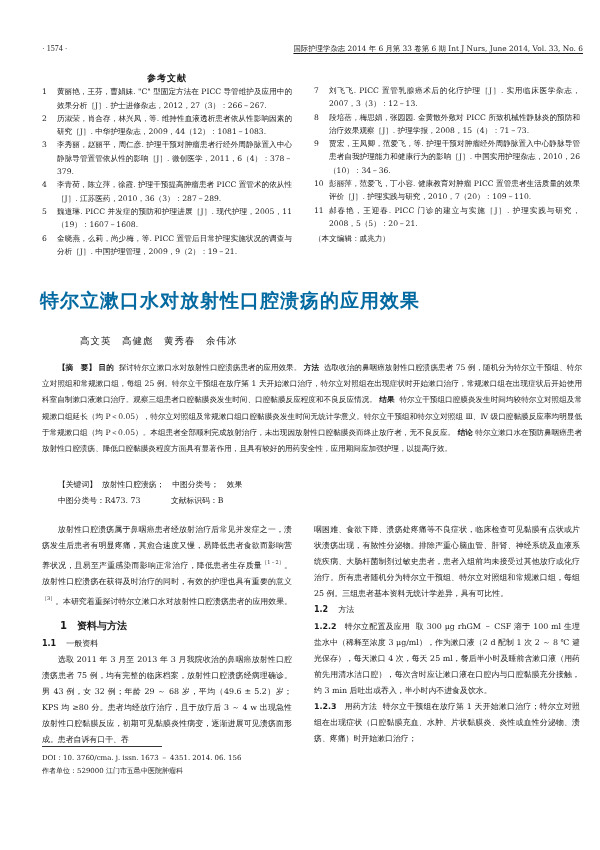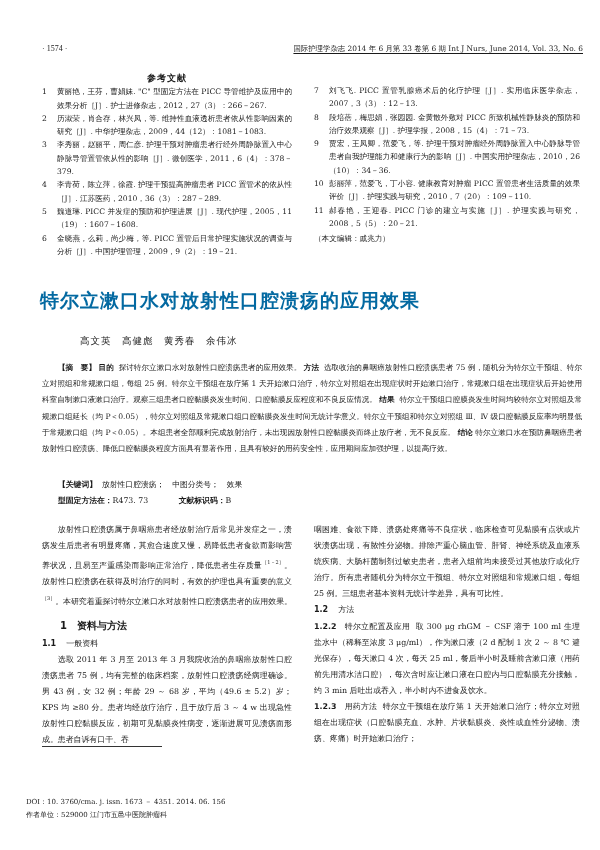--- a/index.html
+++ b/index.html
@@ -21,31 +21,31 @@
   .ref .txt { flex: 1; text-align: justify; }
   .editor { text-align: left; margin-top: 2px; padding-right: 12px; }
   .art-title { left: 40px; top: 288px; font-size: 19px; font-family: "DejaVu Sans", "Liberation Sans", sans-serif; letter-spacing: 1px; color: #0369a1; font-weight: bold; }
   .authors { left: 42px; top: 335px; font-size: 9.5px; word-spacing: 10px; letter-spacing: 1px; margin-left: 38px; }
   .abstract {
     left: 42px; top: 360px; width: 540px; font-size: 7.6px; line-height: 16.2px; text-align: justify;
     text-indent: 16px;
   }
   .abstract b { font-weight: bold; }
   .kw { left: 58px; top: 479px; font-size: 7.8px; }
-  .kw b, .clc b { font-weight: bold; text-align: right; }
+  .kw b, .clc b { font-weight: normal; text-align: right; }
   .clc { left: 58px; top: 495px; font-size: 7.8px; }
   .clc .gap { display: inline-block; width: 28px; }
   .body-col { position: absolute; font-size: 7.9px; line-height: 16.1px; text-align: justify; }
   .body-col p { margin: 0; text-indent: 2em; }
   .sec { font-weight: bold; font-family: "DejaVu Sans", "Liberation Sans", sans-serif; font-size: 10px; margin: 2px 18px; }
   .sub { font-family: "DejaVu Sans", "Liberation Sans", sans-serif; font-size: 8px; }
   .sub b { margin-right: 10px; }
   sup { font-size: 5px; }
   .fn-rule { left: 42px; top: 746px; width: 120px; height: 0; border-top: 1px solid #333; }
-  .footnotes { left: 26px; top: 752px; font-size: 7px; line-height: 13px; margin-top: 44px; }
+  .footnotes { left: 42px; top: 752px; font-size: 7px; line-height: 13px; }
   .para-inline b { font-family: "DejaVu Sans", "Liberation Sans", sans-serif; margin-right: 8px; }
 </style>
 </head>
 <body>
 
 <div class="abs hdr-page">· 1574 ·</div>
 <div class="abs hdr-journal">国际护理学杂志 2014 年 6 月第 33 卷第 6 期  Int J Nurs, June 2014, Vol. 33, No. 6</div>
 
 <div class="col" style="left:42px; top:72px; width:250px;">
   <div class="ref-title">参考文献</div>
@@ -112,21 +112,21 @@
   <span>特尔立干预组口腔膜炎发生时间均较特尔立对照组及常规漱口组延长（均 P＜0.05），特尔立对照组及常规漱口组口腔黏膜炎发生时间无统计学意义。特尔立干预组和特尔立对照组 Ⅲ、Ⅳ 级口腔黏膜反应率均明显低于常规漱口组（均 P＜0.05）。本组患者全部顺利完成放射治疗，未出现因放射性口腔黏膜炎而终止放疗者，无不良反应。</span>
   <b>结论</b>
   <span>特尔立漱口水在预防鼻咽癌患者放射性口腔溃疡、降低口腔黏膜炎程度方面具有显著作用，且具有较好的用药安全性，应用期间应加强护理，以提高疗效。</span>
 </div>
 
 <div class="abs kw">
   <b>【关键词】</b>&nbsp;
   <span>放射性口腔溃疡；　中图分类号；　效果</span>
 </div>
 <div class="abs clc">
-  <b>型固定方法在：</b><span>R473. 73</span><span class="gap"></span>
+  <b>中图分类号：</b><span>R473. 73</span><span class="gap"></span>
   <b>文献标识码：</b><span>B</span>
 </div>
 
 <div class="body-col" style="left:42px; top:522px; width:250px;">
   <p><span>放射性口腔溃疡属于鼻咽癌患者经放射治疗后常见并发症之一，溃疡发生后患者有明显疼痛，其愈合速度又慢，易降低患者食欲而影响营养状况，且易至严重感染而影响正常治疗，降低患者生存质量</span><sup>［1－2］</sup><span>。放射性口腔溃疡在获得及时治疗的同时，有效的护理也具有重要的意义</span><sup>［3］</sup><span>。本研究着重探讨特尔立漱口水对放射性口腔溃疡患者的应用效果。</span></p>
   <div class="sec" style="margin-top:8px;">1　资料与方法</div>
   <div class="sub"><b>1.1</b><span>一般资料</span></div>
   <p>选取 2011 年 3 月至 2013 年 3 月我院收治的鼻咽癌放射性口腔溃疡患者 75 例，均有完整的临床档案，放射性口腔溃疡经病理确诊。男 43 例，女 32 例；年龄 29 ～ 68 岁，平均（49.6 ± 5.2）岁；KPS 均 ≥80 分。患者均经放疗治疗，且于放疗后 3 ～ 4 w 出现急性放射性口腔黏膜反应，初期可见黏膜炎性病变，逐渐进展可见溃疡面形成。患者自诉有口干、吞</p>
 </div>
 

